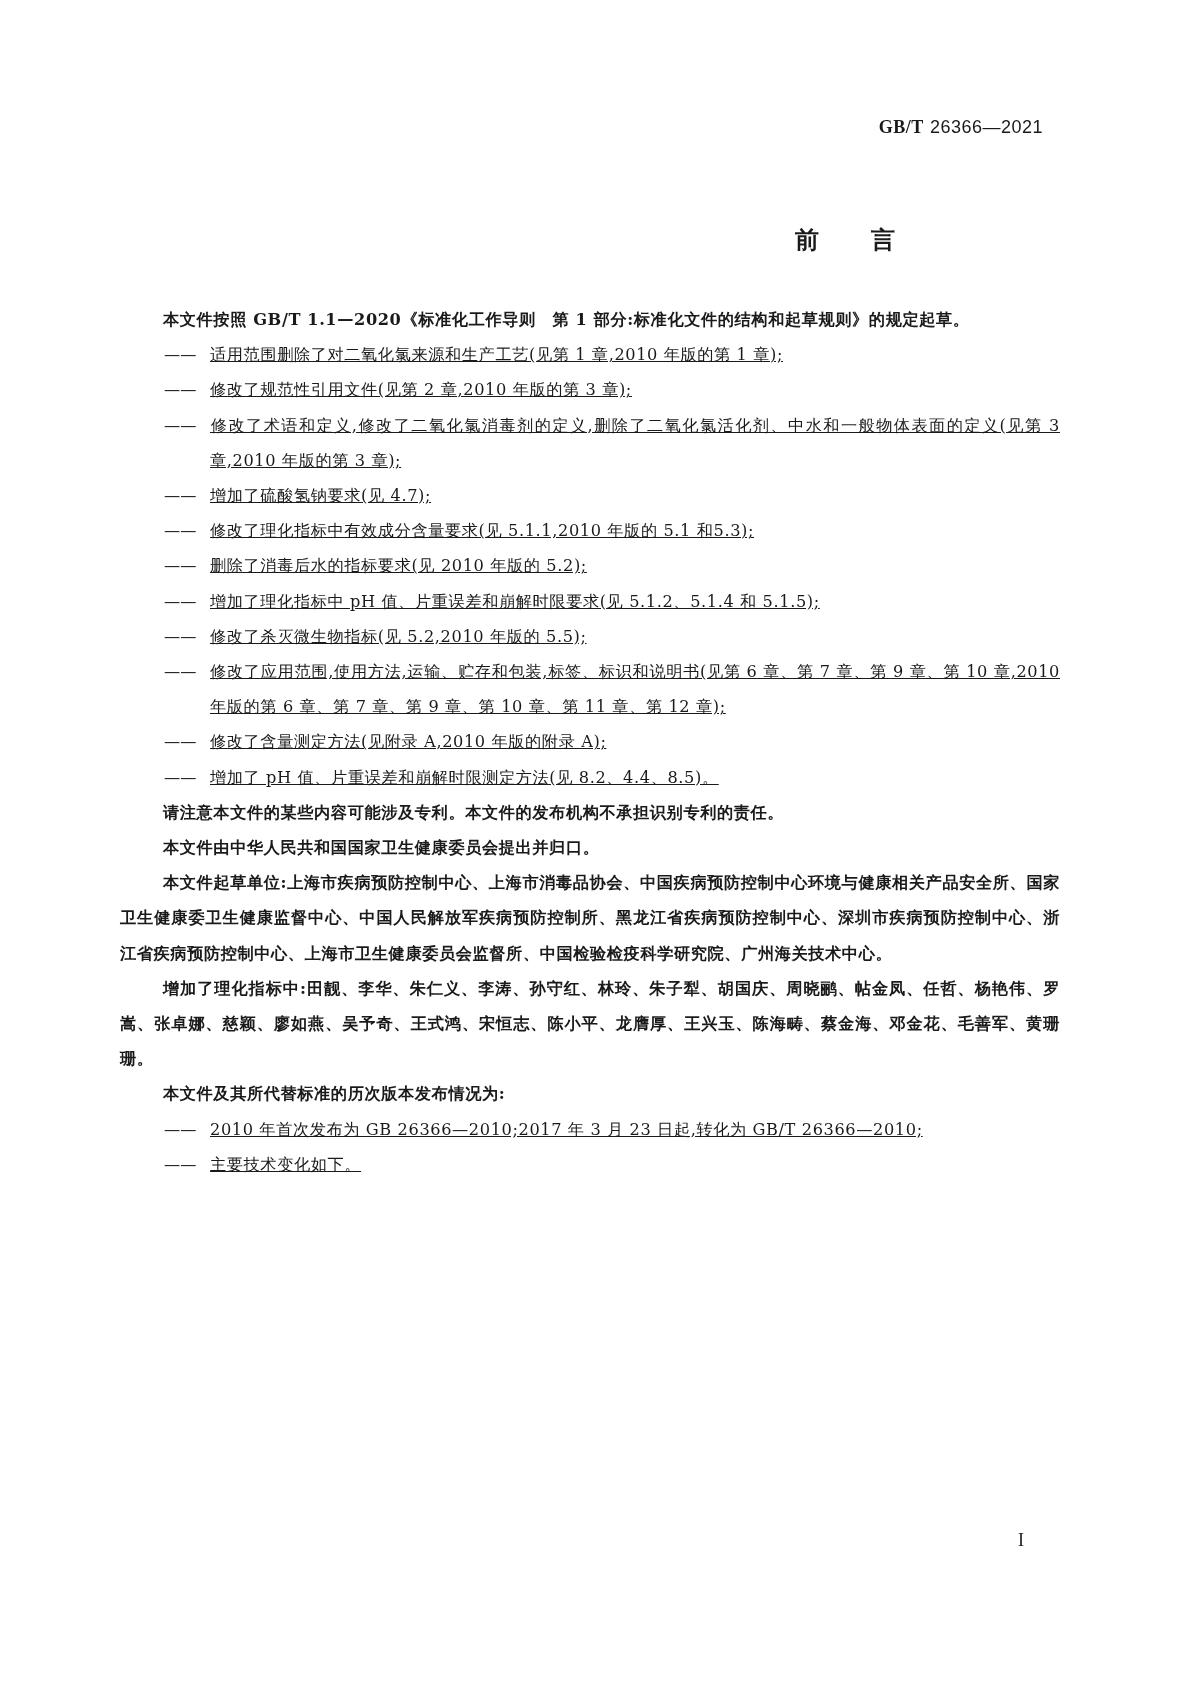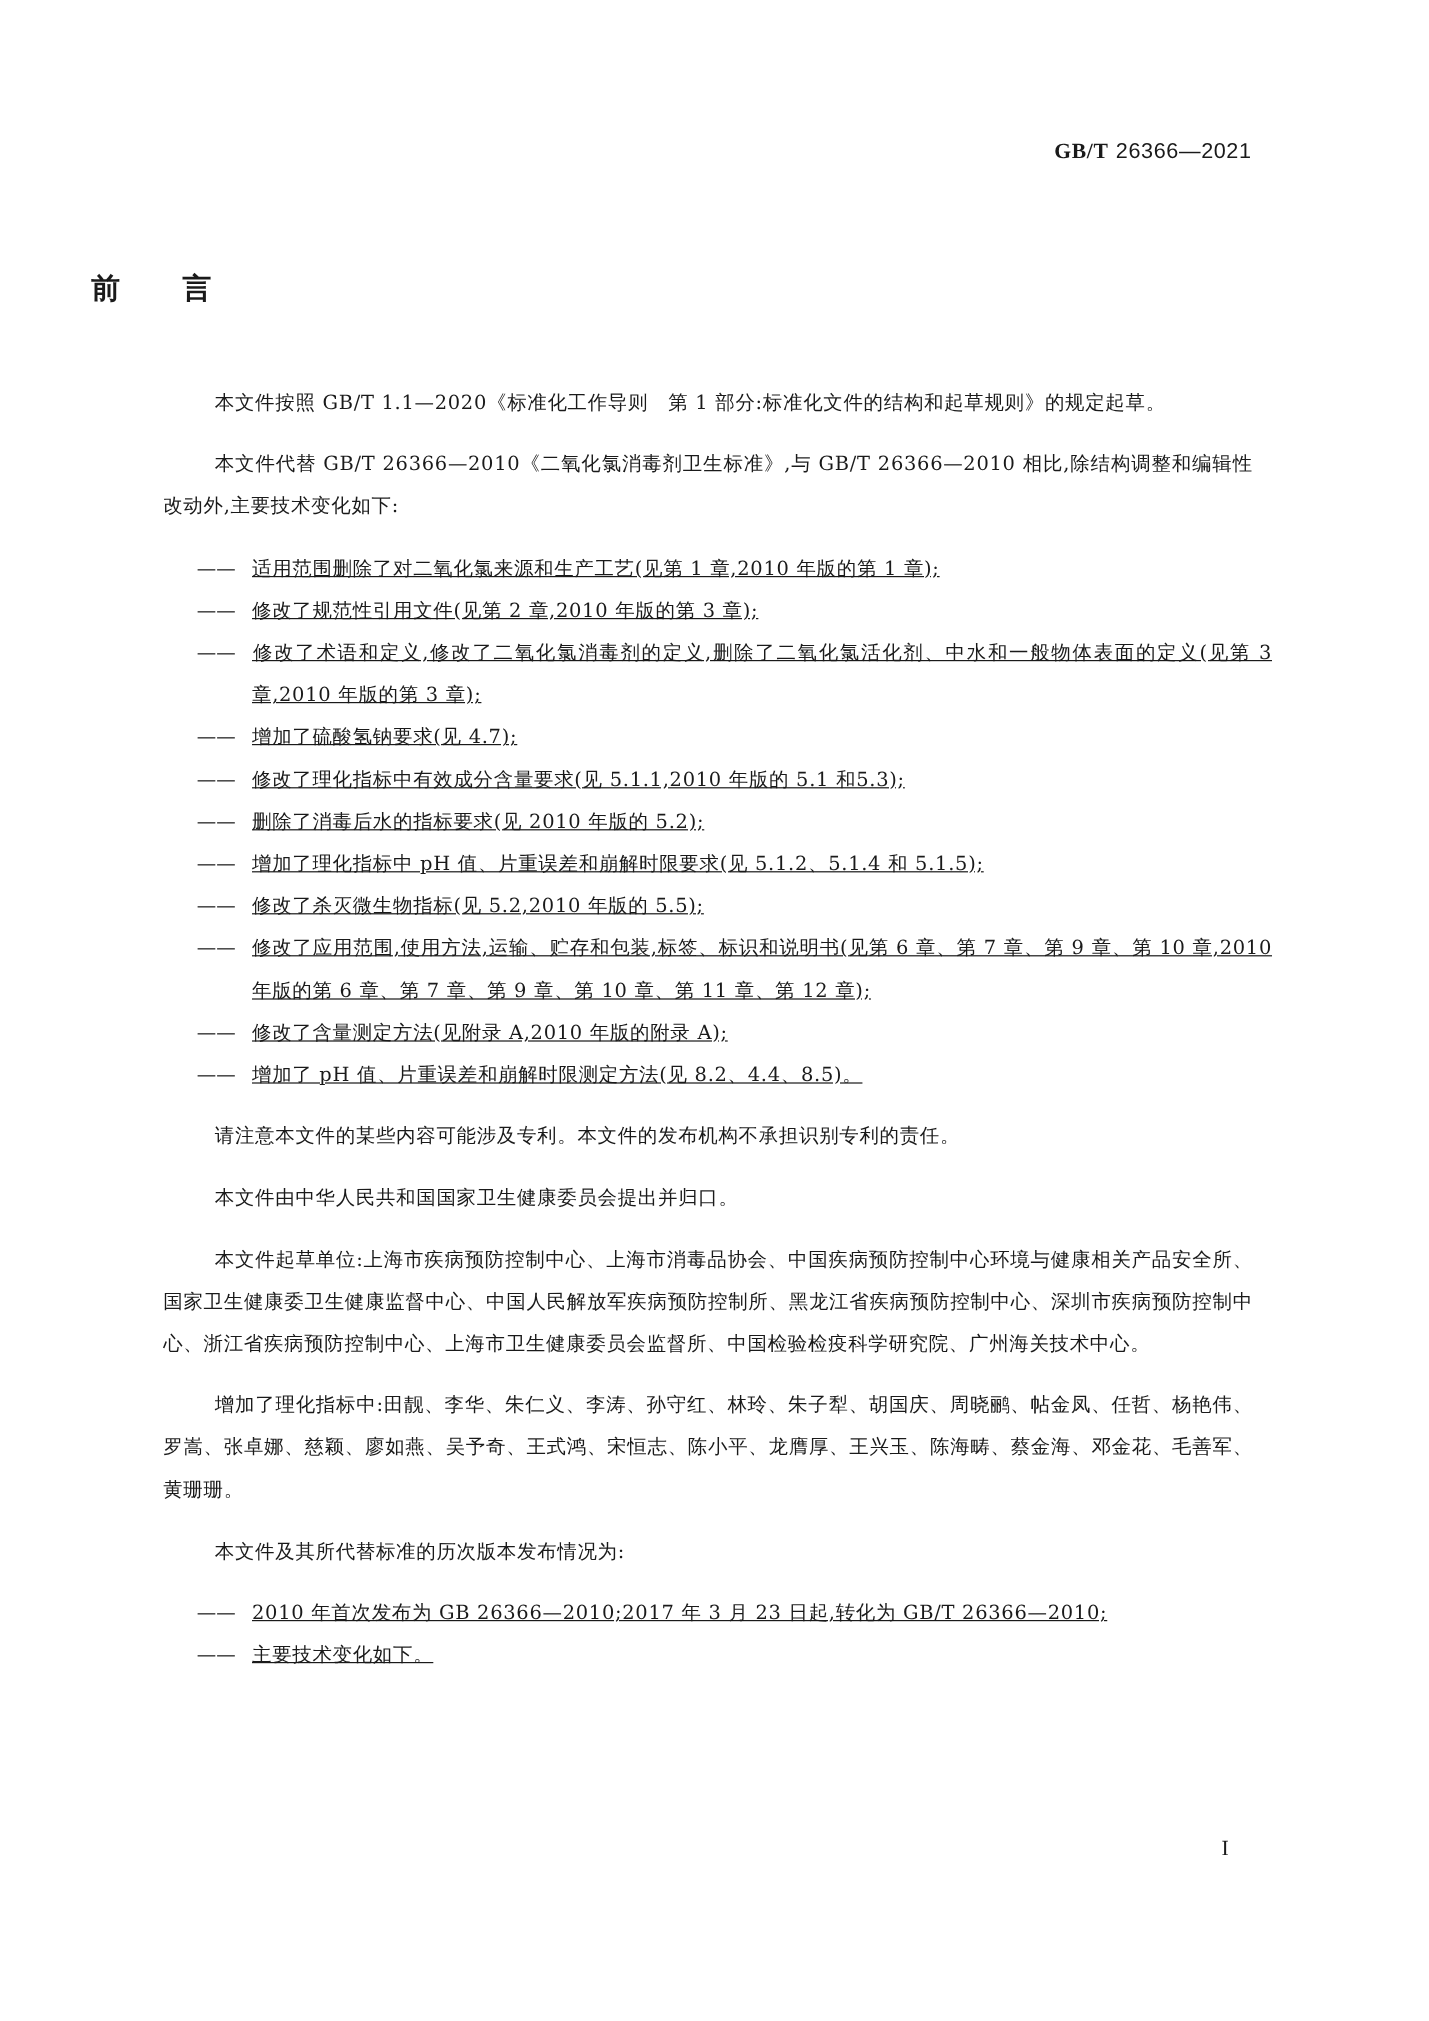--- a/index.html
+++ b/index.html
@@ -1,41 +1,40 @@
 <!DOCTYPE html>
 <html><head>
 <meta charset="utf-8">
 <style>
   html, body { margin: 0; padding: 0; background: #ffffff; }
   body { width: 1191px; height: 1684px; position: relative; overflow: hidden;
          font-family: "DejaVu Serif", "Liberation Serif", serif; color: #1a1a1a; }
   .std-code { position: absolute; top: 116px; right: 148px; font-size: 18px; letter-spacing: 0.5px; text-align: center; }
   .std-code .prefix { font-family: "Liberation Serif", serif; font-weight: bold; }
   .std-code .num { font-family: "Liberation Sans", sans-serif; font-weight: normal; }
-  .title { position: absolute; top: 224px; left: 0; width: 947px; text-align: left;
+  .title { position: absolute; top: 224px; left: 0; width: 947px; text-align: right;
            font-family: "DejaVu Sans", sans-serif; font-weight: bold; font-size: 24px; letter-spacing: 52px; padding-left: 76px; box-sizing: border-box; }
   .content { position: absolute; top: 302px; left: 120px; width: 940px; font-size: 16.2px; line-height: 35.2px; letter-spacing: 0.6px; }
-  .para { text-indent: 43px; margin: 16px; text-align: justify; }
+  .para { text-indent: 43px; margin: 0; text-align: justify; font-weight: bold; }
   .item { margin: 0; padding-left: 90px; text-indent: -46px; text-align: justify; text-decoration: underline; }
   .item .dash { display: inline-block; width: 46px; text-indent: 0; letter-spacing: 0; }
   .page-num { position: absolute; top: 1530px; left: 1018px; font-family: "Liberation Serif", serif; font-size: 18px; }
 </style>
 </head>
 <body>
 
 <div class="std-code">
   <span class="prefix">GB/T</span>
   <span class="num">26366—2021</span>
 </div>
 
 <div class="title">前言</div>
 
 <div class="content">
   <p class="para">本文件按照 GB/T 1.1—2020《标准化工作导则　第 1 部分:标准化文件的结构和起草规则》的规定起草。</p>
-  <p class="para">本文件代替 GB/T 26366—2010《二氧化氯消毒剂卫生标准》,与 GB/T 26366—2010 相比,除结构调整和编辑性改动外,主要技术变化如下:</p>
 
   <p class="item"><span class="dash">——</span><span>适用范围删除了对二氧化氯来源和生产工艺(见第 1 章,2010 年版的第 1 章);</span></p>
   <p class="item"><span class="dash">——</span><span>修改了规范性引用文件(见第 2 章,2010 年版的第 3 章);</span></p>
   <p class="item"><span class="dash">——</span><span>修改了术语和定义,修改了二氧化氯消毒剂的定义,删除了二氧化氯活化剂、中水和一般物体表面的定义(见第 3 章,2010 年版的第 3 章);</span></p>
   <p class="item"><span class="dash">——</span><span>增加了硫酸氢钠要求(见 4.7);</span></p>
   <p class="item"><span class="dash">——</span><span>修改了理化指标中有效成分含量要求(见 5.1.1,2010 年版的 5.1 和5.3);</span></p>
   <p class="item"><span class="dash">——</span><span>删除了消毒后水的指标要求(见 2010 年版的 5.2);</span></p>
   <p class="item"><span class="dash">——</span><span>增加了理化指标中 pH 值、片重误差和崩解时限要求(见 5.1.2、5.1.4 和 5.1.5);</span></p>
   <p class="item"><span class="dash">——</span><span>修改了杀灭微生物指标(见 5.2,2010 年版的 5.5);</span></p>
   <p class="item"><span class="dash">——</span><span>修改了应用范围,使用方法,运输、贮存和包装,标签、标识和说明书(见第 6 章、第 7 章、第 9 章、第 10 章,2010 年版的第 6 章、第 7 章、第 9 章、第 10 章、第 11 章、第 12 章);</span></p>

